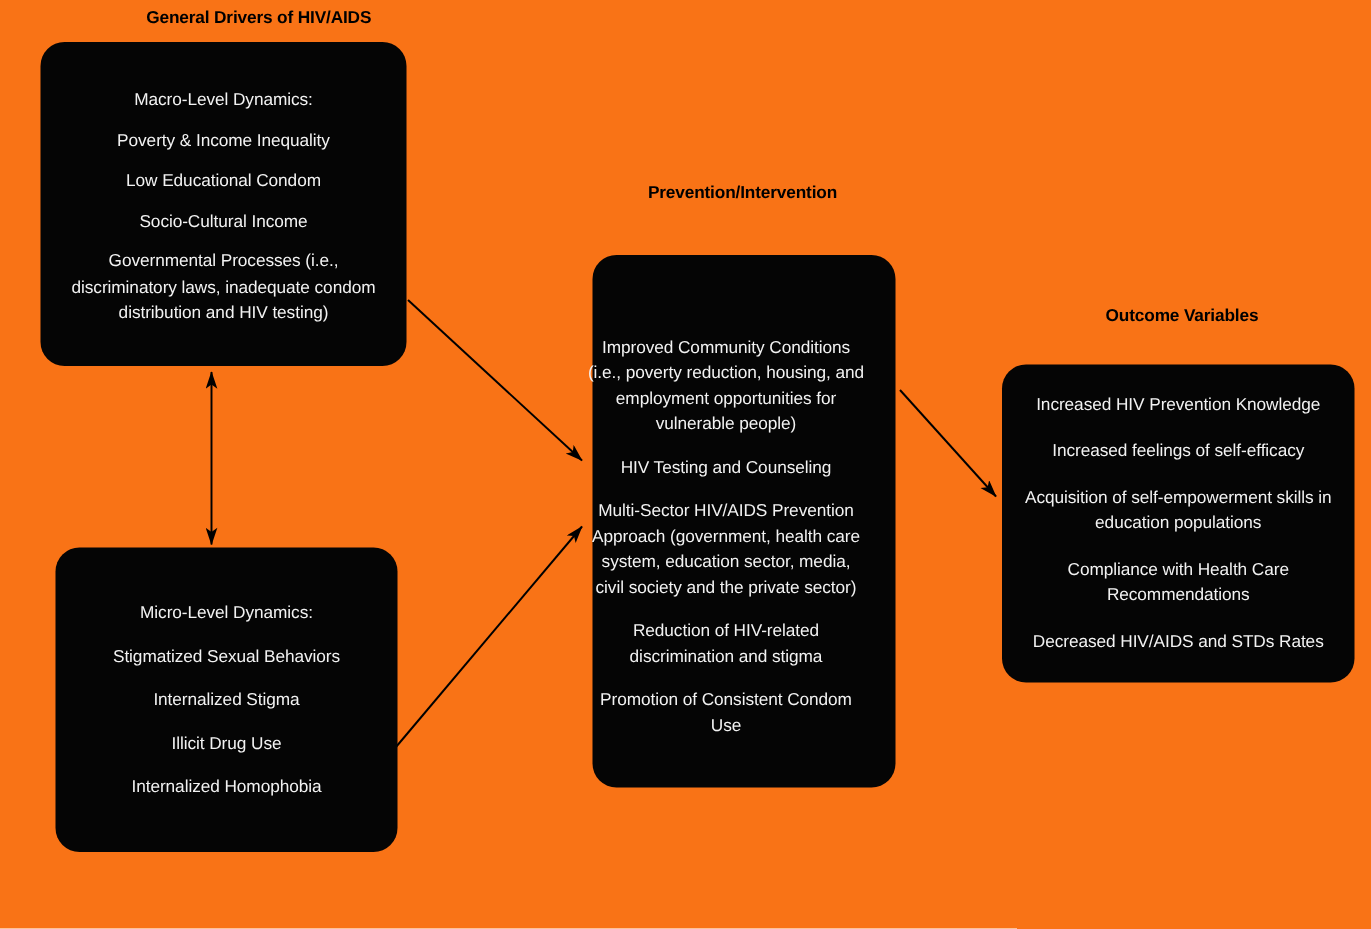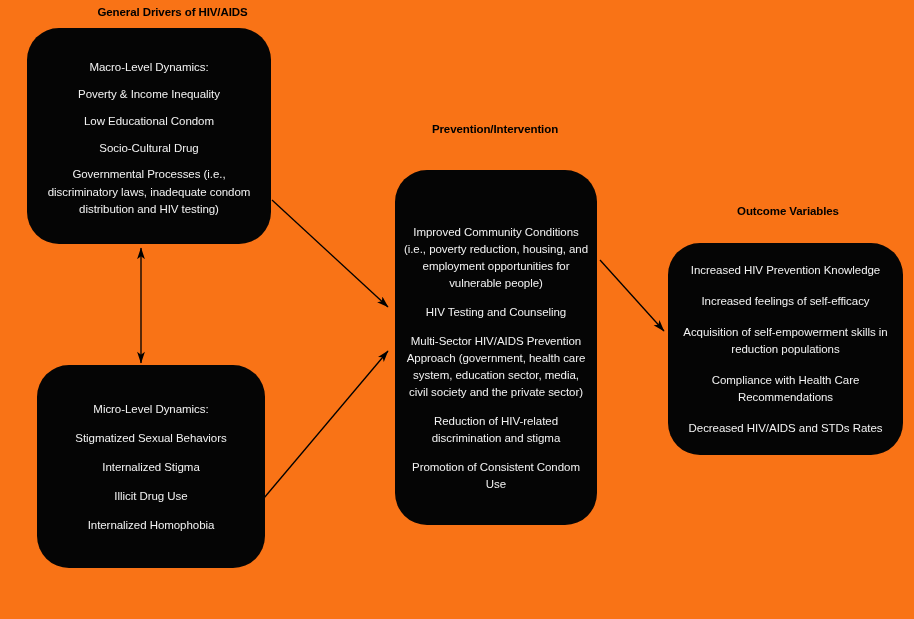--- a/index.html
+++ b/index.html
@@ -30,21 +30,21 @@
     font-size: 11.5px;
     font-weight: bold;
     color: #000000;
     text-align: center;
     letter-spacing: -0.1px;
     white-space: nowrap;
   }
   .node-box {
     position: absolute;
     background: #050505;
-    border-radius: 32px;
+    border-radius: 16px;
     box-sizing: border-box;
     display: flex;
     flex-direction: column;
     align-items: flex-end;
     justify-content: center;
   }
   .node-line {
     color: #f2f2f2;
     font-size: 11.5px;
     line-height: 16px;
@@ -57,21 +57,21 @@
   #macro-box { left: 27px; top: 28px; width: 244px; height: 216px; padding: 14px 6px; }
   #macro-box .node-line { margin: 5.5px 0; }
   #macro-box .node-line.multi { margin: 5px 0 0 0; line-height: 17.5px; padding: 0 8px; }
 
   
   #micro-box { left: 37px; top: 365px; width: 228px; height: 203px; padding: 12px 18px; }
   #micro-box .node-line { margin: 6.5px 0; }
 
   
   #prevention-box { left: 395px; top: 170px; width: 202px; height: 355px; padding: 16px 8px; }
-  #prevention-box .node-line { margin: 6px 0; line-height: 17px; }
+  #prevention-box .node-line { margin: 6px 12px; line-height: 17px; }
   #prevention-box .node-line.first { margin-top: 28px; }
 
   
   #outcome-box { left: 668px; top: 243px; width: 235px; height: 212px; padding: 14px 8px; }
   #outcome-box .node-line { margin: 7px 0; line-height: 17px; }
 
   #title-general { left: 60px; top: 6px; width: 225px; }
   #title-prevention { left: 420px; top: 123px; width: 150px; }
   #title-outcome { left: 718px; top: 205px; width: 140px; }
 </style>
@@ -100,21 +100,21 @@
   </svg>
 
   <div class="section-title" id="title-general">General Drivers of HIV/AIDS</div>
   <div class="section-title" id="title-prevention">Prevention/Intervention</div>
   <div class="section-title" id="title-outcome">Outcome Variables</div>
 
   <div class="node-box" id="macro-box">
     <div class="node-line">Macro-Level Dynamics:</div>
     <div class="node-line">Poverty &amp; Income Inequality</div>
     <div class="node-line">Low Educational Condom</div>
-    <div class="node-line">Socio-Cultural Drug</div>
+    <div class="node-line">Socio-Cultural Income</div>
     <div class="node-line multi">Governmental Processes (i.e., discriminatory laws, inadequate condom distribution and HIV testing)</div>
   </div>
 
   <div class="node-box" id="micro-box">
     <div class="node-line">Micro-Level Dynamics:</div>
     <div class="node-line">Stigmatized Sexual Behaviors</div>
     <div class="node-line">Internalized Stigma</div>
     <div class="node-line">Illicit Drug Use</div>
     <div class="node-line">Internalized Homophobia</div>
   </div>
@@ -123,18 +123,18 @@
     <div class="node-line first">Improved Community Conditions (i.e., poverty reduction, housing, and employment opportunities for vulnerable people)</div>
     <div class="node-line">HIV Testing and Counseling</div>
     <div class="node-line">Multi-Sector HIV/AIDS Prevention Approach (government, health care system, education sector, media, civil society and the private sector)</div>
     <div class="node-line">Reduction of HIV-related discrimination and stigma</div>
     <div class="node-line">Promotion of Consistent Condom Use</div>
   </div>
 
   <div class="node-box" id="outcome-box">
     <div class="node-line">Increased HIV Prevention Knowledge</div>
     <div class="node-line">Increased feelings of self-efficacy</div>
-    <div class="node-line">Acquisition of self-empowerment skills in reduction populations</div>
+    <div class="node-line">Acquisition of self-empowerment skills in education populations</div>
     <div class="node-line">Compliance with Health Care Recommendations</div>
     <div class="node-line">Decreased HIV/AIDS and STDs Rates</div>
   </div>
 
 </div>
 
 </body></html>

